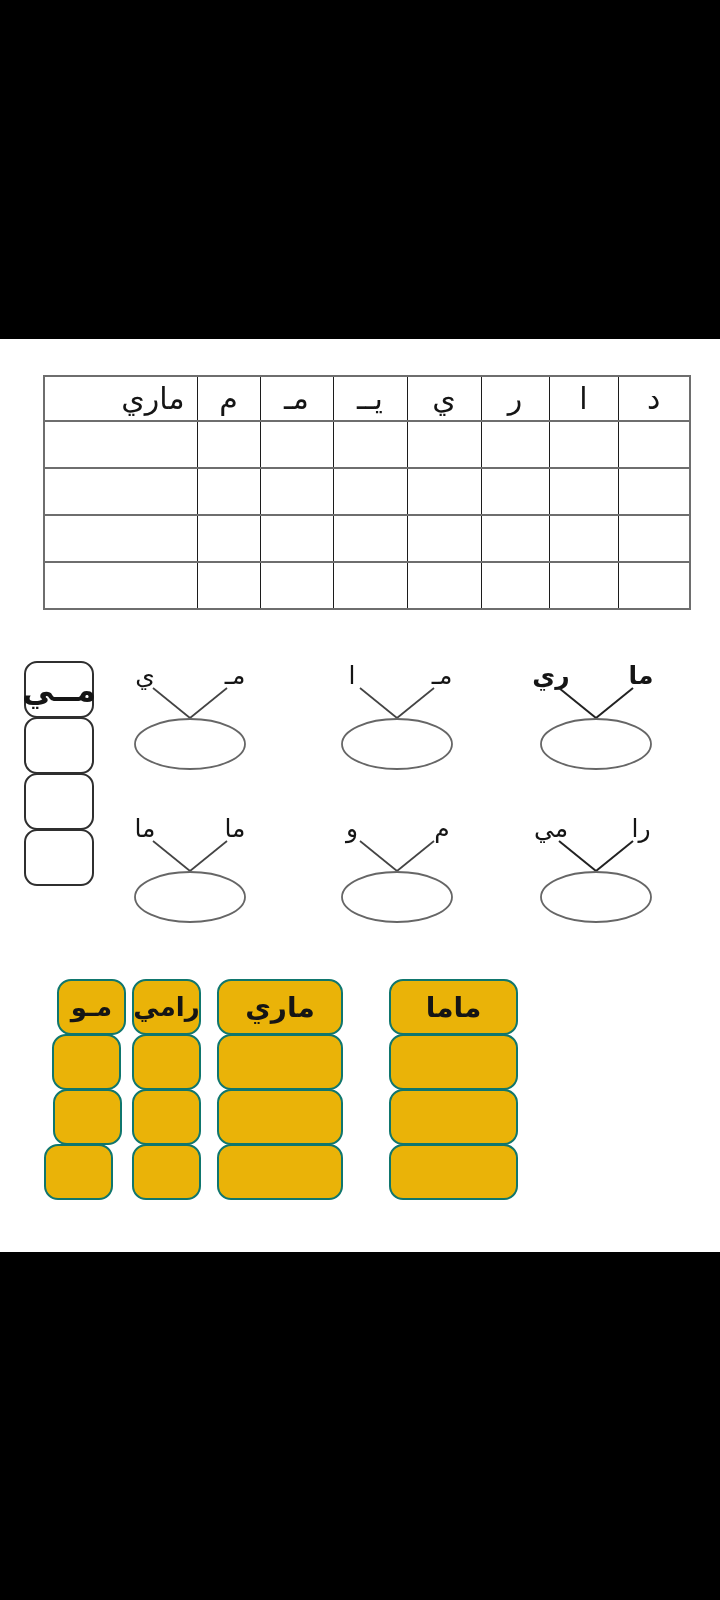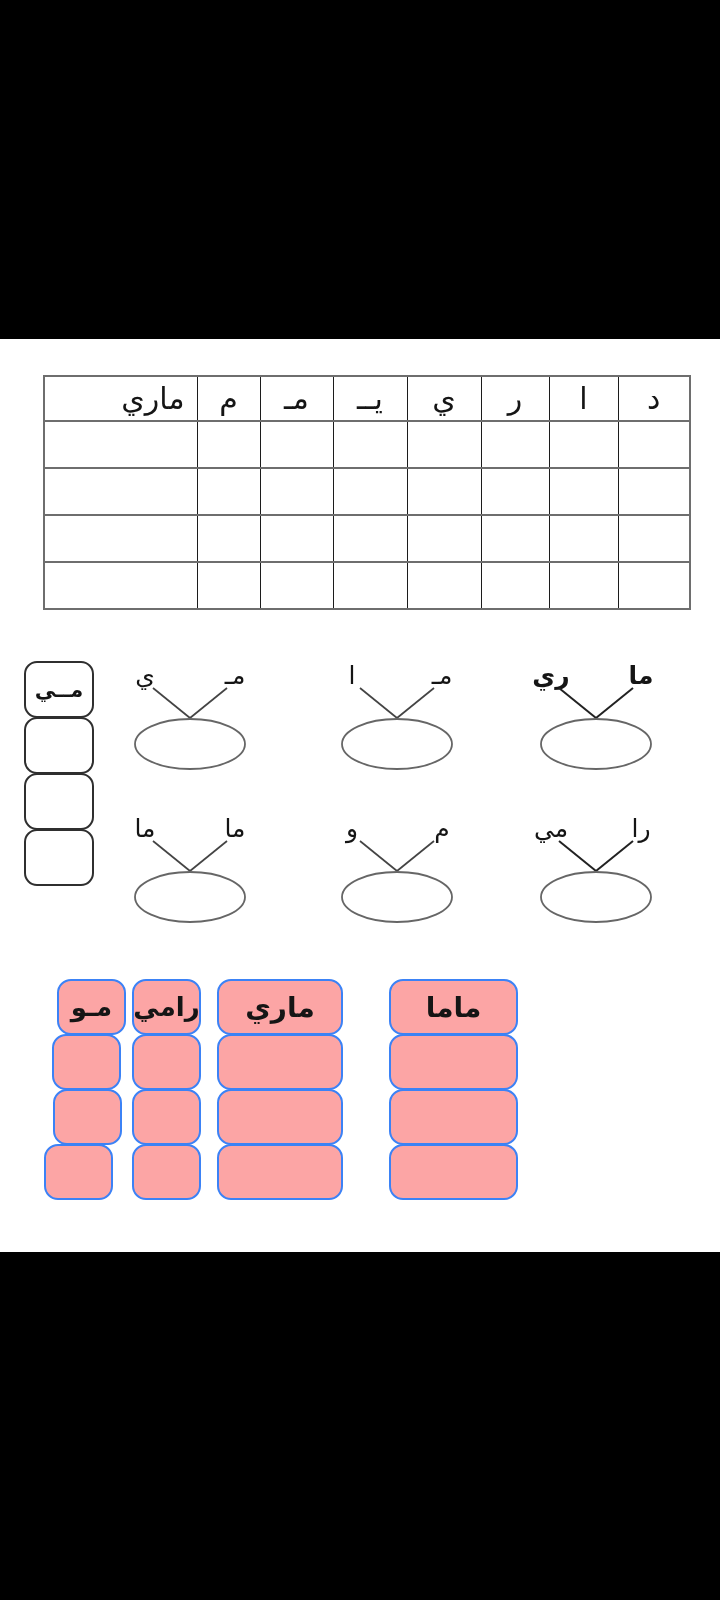--- a/index.html
+++ b/index.html
@@ -17,42 +17,42 @@
                   border-top:2px solid #6e6e6e;border-bottom:2px solid #6e6e6e;
                   text-align:center;vertical-align:middle;font-size:30px;padding:0;}
   .trace-table tr.head{height:45px;}
   .trace-table tr.row{height:47px;}
   .trace-table td.c-wide{text-align:right;padding-right:12px;}
 
   
   .word-col{position:absolute;left:24px;top:322px;width:70px;}
   .wbox{box-sizing:border-box;width:70px;height:57px;margin-top:-1px;background:#fff;
         border:2px solid #2f2f2f;border-radius:13px;display:flex;align-items:center;justify-content:center;
-        font-size:21px;font-weight:bold;direction:rtl;}
+        font-size:32px;font-weight:bold;direction:rtl;}
   .wbox:first-child{margin-top:0;}
 
   
   .diagram{position:absolute;width:170px;height:112px;}
   .diagram .lt{position:absolute;top:2px;width:56px;text-align:center;font-size:25px;
                line-height:28px;direction:rtl;}
   .diagram .lt.pos-left{left:12px;}
   .diagram .lt.pos-right{left:102px;}
   .diagram svg{position:absolute;left:0;top:0;}
   .d1{left:105px;top:321px;} .d2{left:312px;top:321px;} .d3{left:511px;top:321px;font-weight:bold;}
   .d4{left:105px;top:474px;} .d5{left:312px;top:474px;} .d6{left:511px;top:474px;}
 
   
   .pcol{position:absolute;top:640px;}
   .pcol-1{left:57px;width:69px;}
   .pcol-2{left:132px;width:69px;}
   .pcol-3{left:217px;width:126px;}
   .pcol-4{left:389px;width:129px;}
   .pcol-5{left:543px;width:129px;}
-  .pbox{box-sizing:border-box;width:100%;height:56px;margin-top:-1px;background:#fca5a5;
-        border:2px solid #3b82f6;border-radius:14px;display:flex;align-items:center;justify-content:center;
+  .pbox{box-sizing:border-box;width:100%;height:56px;margin-top:-1px;background:#eab308;
+        border:2px solid #0f766e;border-radius:14px;display:flex;align-items:center;justify-content:center;
         direction:rtl;}
   .pbox:first-child{margin-top:0;}
   .pbox.label{font-size:26px;font-weight:bold;}
   .pcol-3 .pbox.label,.pcol-4 .pbox.label,.pcol-5 .pbox.label{font-size:28px;font-weight:600;}
   .pcol-1 .pbox:nth-child(2){transform:translateX(-5px);}
   .pcol-1 .pbox:nth-child(3){transform:translateX(-4px);}
   .pcol-1 .pbox:nth-child(4){transform:translateX(-13px);}
 </style>
 </head>
 <body>

